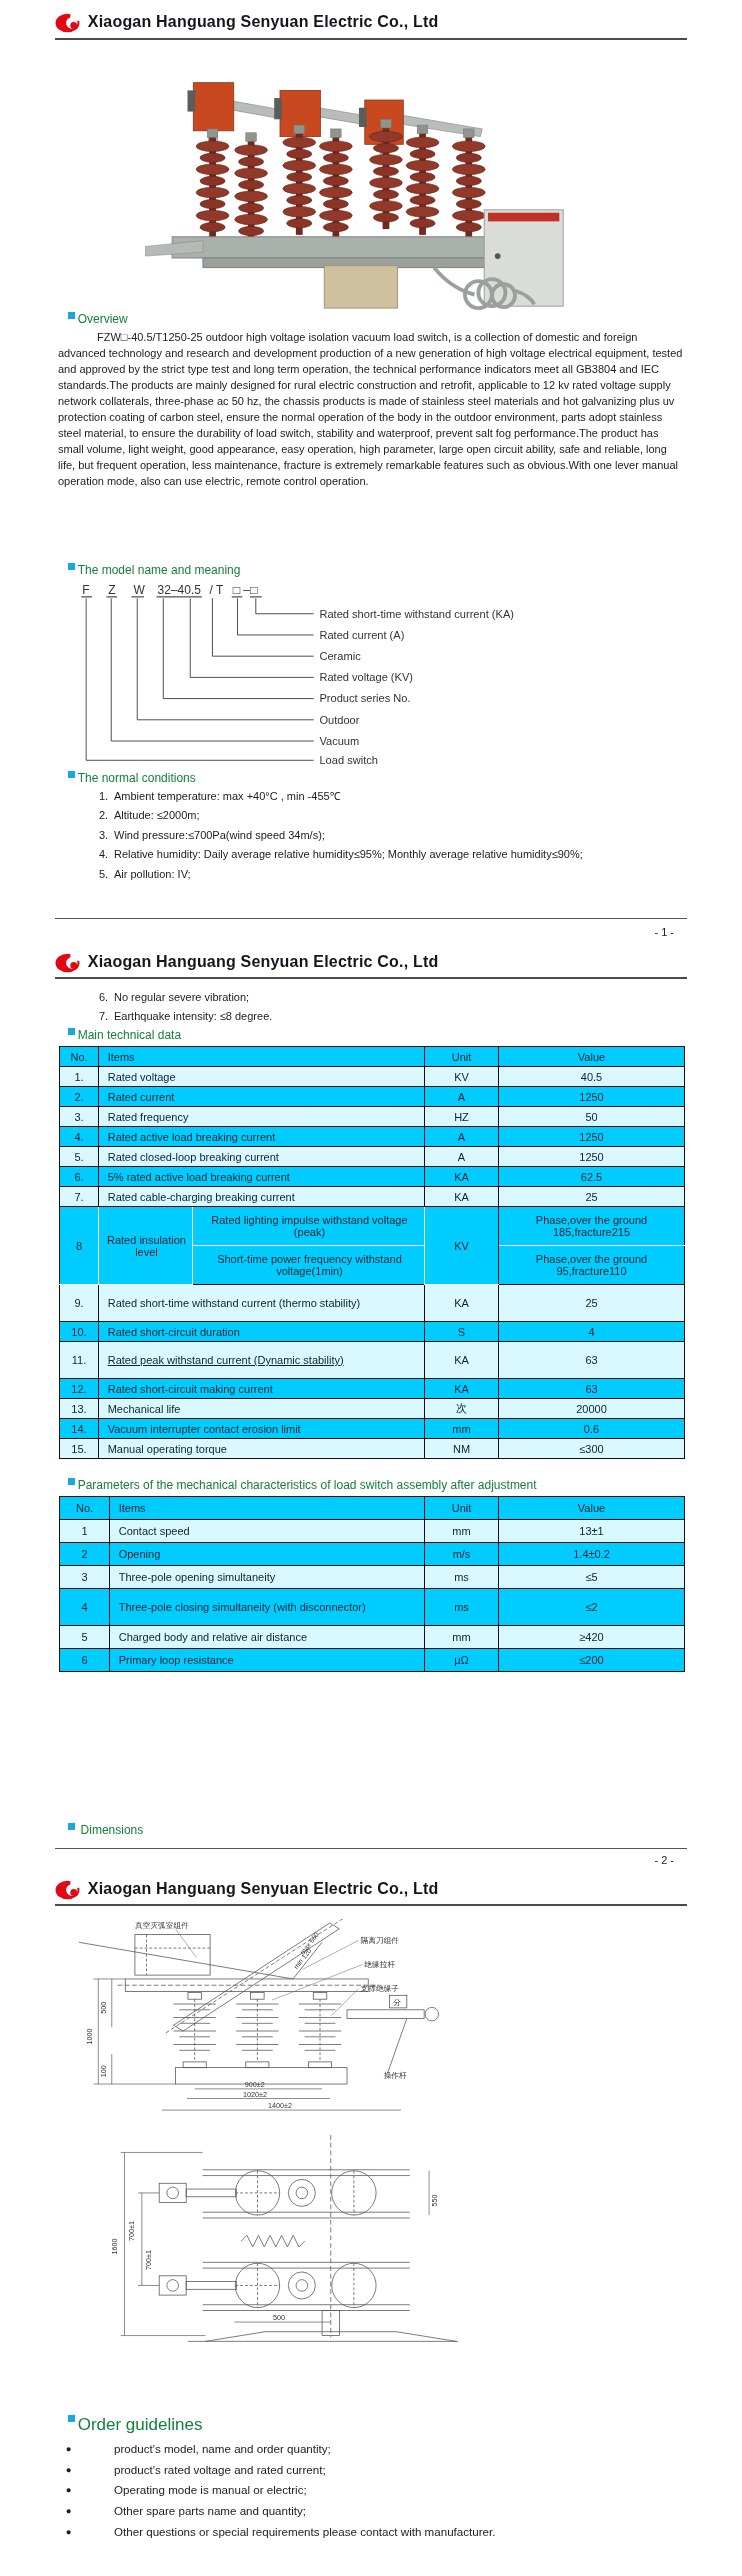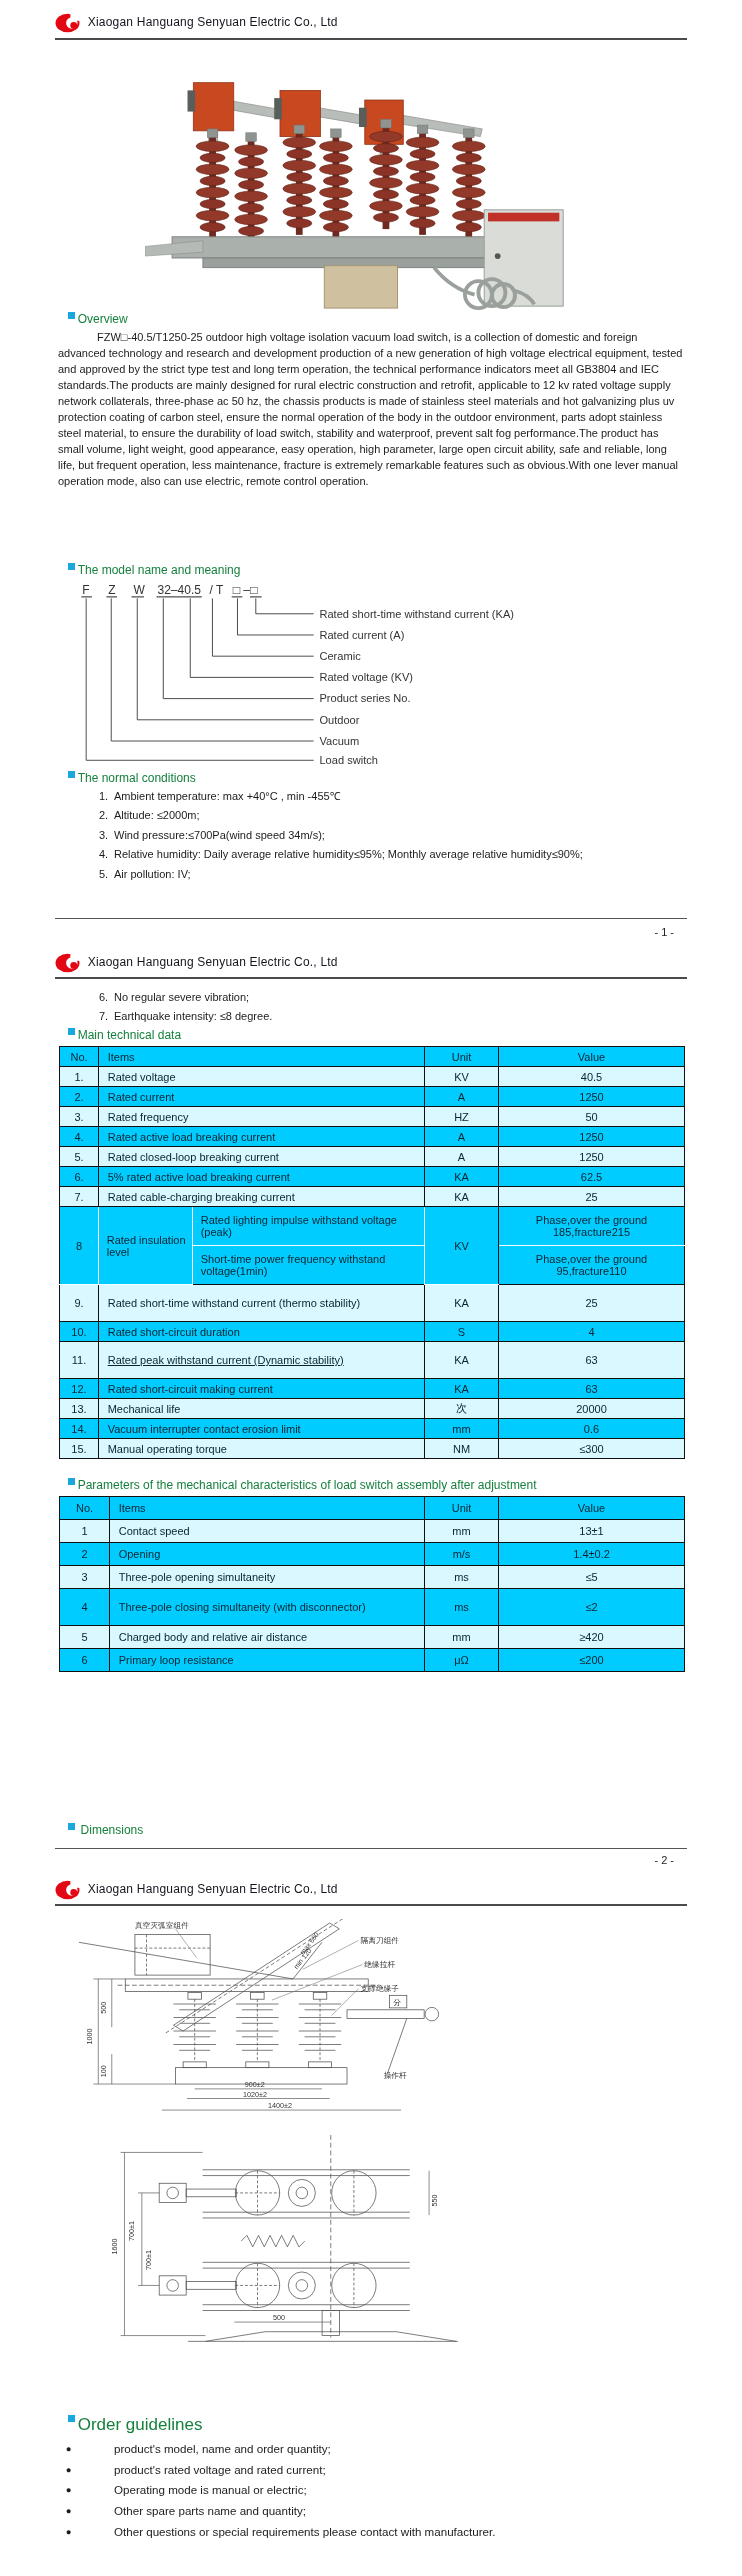--- a/index.html
+++ b/index.html
@@ -1,21 +1,21 @@
 <!DOCTYPE html>
 <html><head>
 <meta charset="utf-8">
 <style>
   *{margin:0;padding:0;box-sizing:border-box}
   html,body{background:#fff}
   body{width:743px;height:2576px;position:relative;font-family:"Liberation Sans",sans-serif;color:#141414;overflow:hidden}
   .abs{position:absolute}
   
   .hdr{position:absolute;left:55px;width:632px;height:31px;border-bottom:2.9px solid #4b4b4b;display:flex;align-items:center;gap:6.8px}
-  .hdr-name{font-size:12px;font-weight:normal;color:#15151f;letter-spacing:0.2px;padding-bottom:1.9px}
+  .hdr-name{font-size:16px;font-weight:bold;color:#15151f;letter-spacing:0.2px;padding-bottom:1.9px}
   .logo{width:26px;height:20px;display:inline-block}
   
   .sec{position:absolute;left:68px;color:#15803d;font-size:12px;display:flex;align-items:flex-start}
   .sq{display:inline-block;width:6.8px;height:6.8px;background:#18a7df;margin-right:2.9px;flex:0 0 auto}
   .sec.big{font-size:17px}
   
   .para{position:absolute;left:58px;width:628px;font-size:11px;line-height:16px;color:#1c1c1c;text-align:left;text-indent:39px}
   
   .nlist{position:absolute;left:58px;width:627px;font-size:11px;color:#1c1c1c}
   .nitem{position:relative;padding-left:56px;margin-bottom:3.4px;line-height:16px}
@@ -32,21 +32,21 @@
   .c-no,.c-unit,.c-val{text-align:center}
   .c-item{text-align:left;padding-left:8.7px}
   .t2 td{height:23px}
   
   .row8 td{background:#00CCFF;border-color:#f4fdff}
   .row8 .c-no{border-left-color:#101010;text-align:center}
   .row8 .c-val,.row8 .c-unit{border-right-color:#101010;text-align:center}
   .row8 .c-val{border-right-color:#101010}
   .row8 tr:last-child td{border-bottom-color:#101010}
   .row8 td{height:39px}
-  .row8 .c-subhead{text-align:left;padding-left:7.7px}
+  .row8 .c-subhead{text-align:center;padding-left:7.7px}
   
   .blist{position:absolute;left:58px;width:627px;font-size:11.6px;color:#1c1c1c}
   .bitem{position:relative;padding-left:56px;margin-bottom:7.2px;line-height:13.5px}
   .bitem .dot{position:absolute;left:7.7px;font-size:9.6px}
   svg{font-family:"Liberation Sans",sans-serif}
   .dwg text{fill:#333}
 </style>
 </head>
 <body>
 

